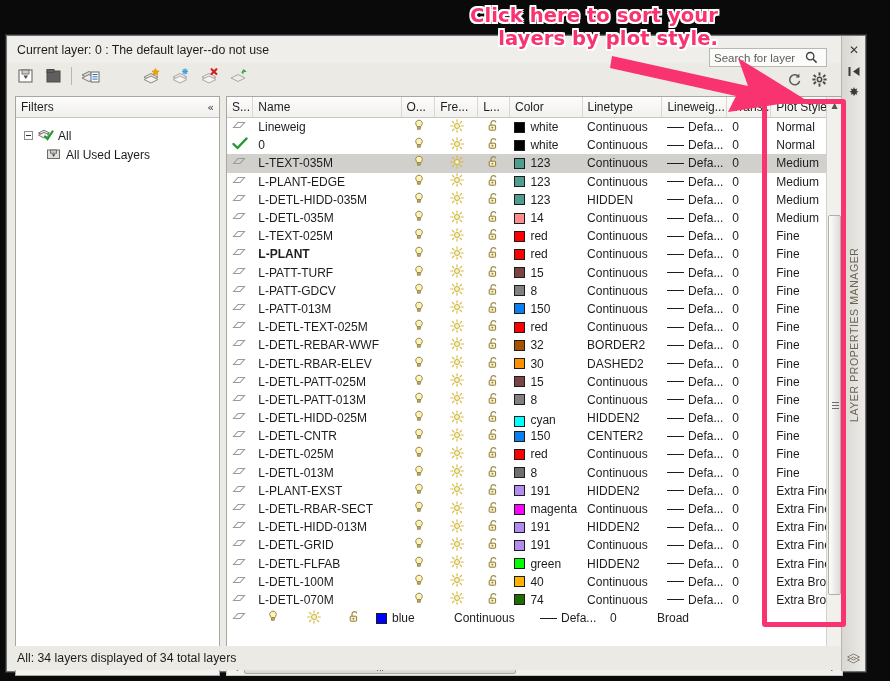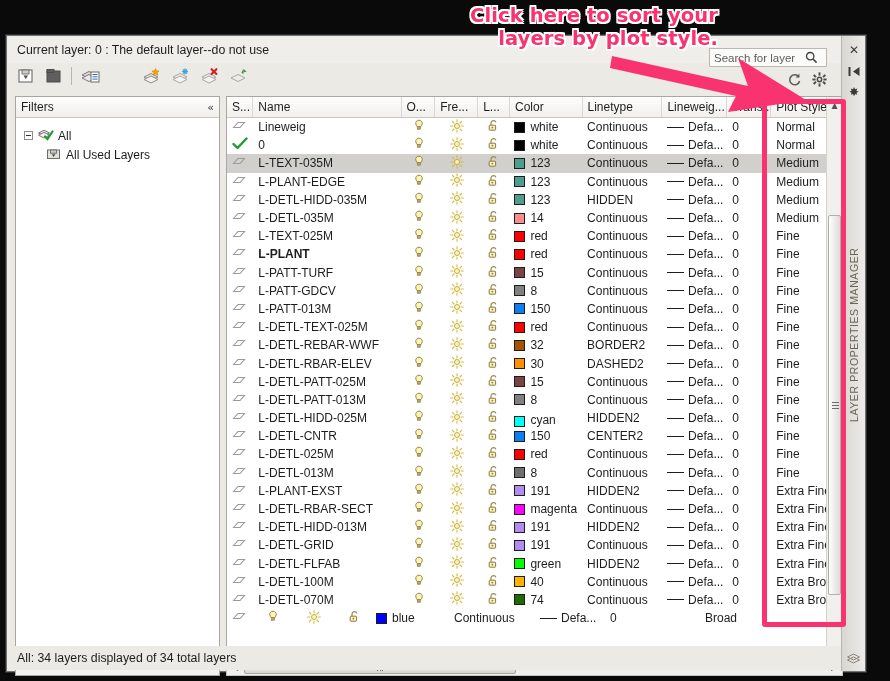--- a/index.html
+++ b/index.html
@@ -1836,21 +1836,21 @@
             <div class="td" style="width: 78px;">
               <span class="swatch" style="background: rgb(0, 0, 255);"></span>
               <span>blue</span>
             </div>
             <div class="td" style="width: 86px;">Continuous</div>
             <div class="td" style="width: 70px;">
               <span class="lw-line"></span>
               <span>Defa...</span>
             </div>
             <div class="td" style="width: 47px;">0</div>
-            <div class="td" style="width: 76px; margin-left: 48px;">Broad</div>
+            <div class="td" style="width: 76px;">Broad</div>
           </div>
         </div>
 
       <div class="vscroll">
         <div class="vs-btn up">▲</div>
         <div class="vs-thumb">
           <div class="vs-grip">
             <i></i>
               <i></i>
               <i></i>

